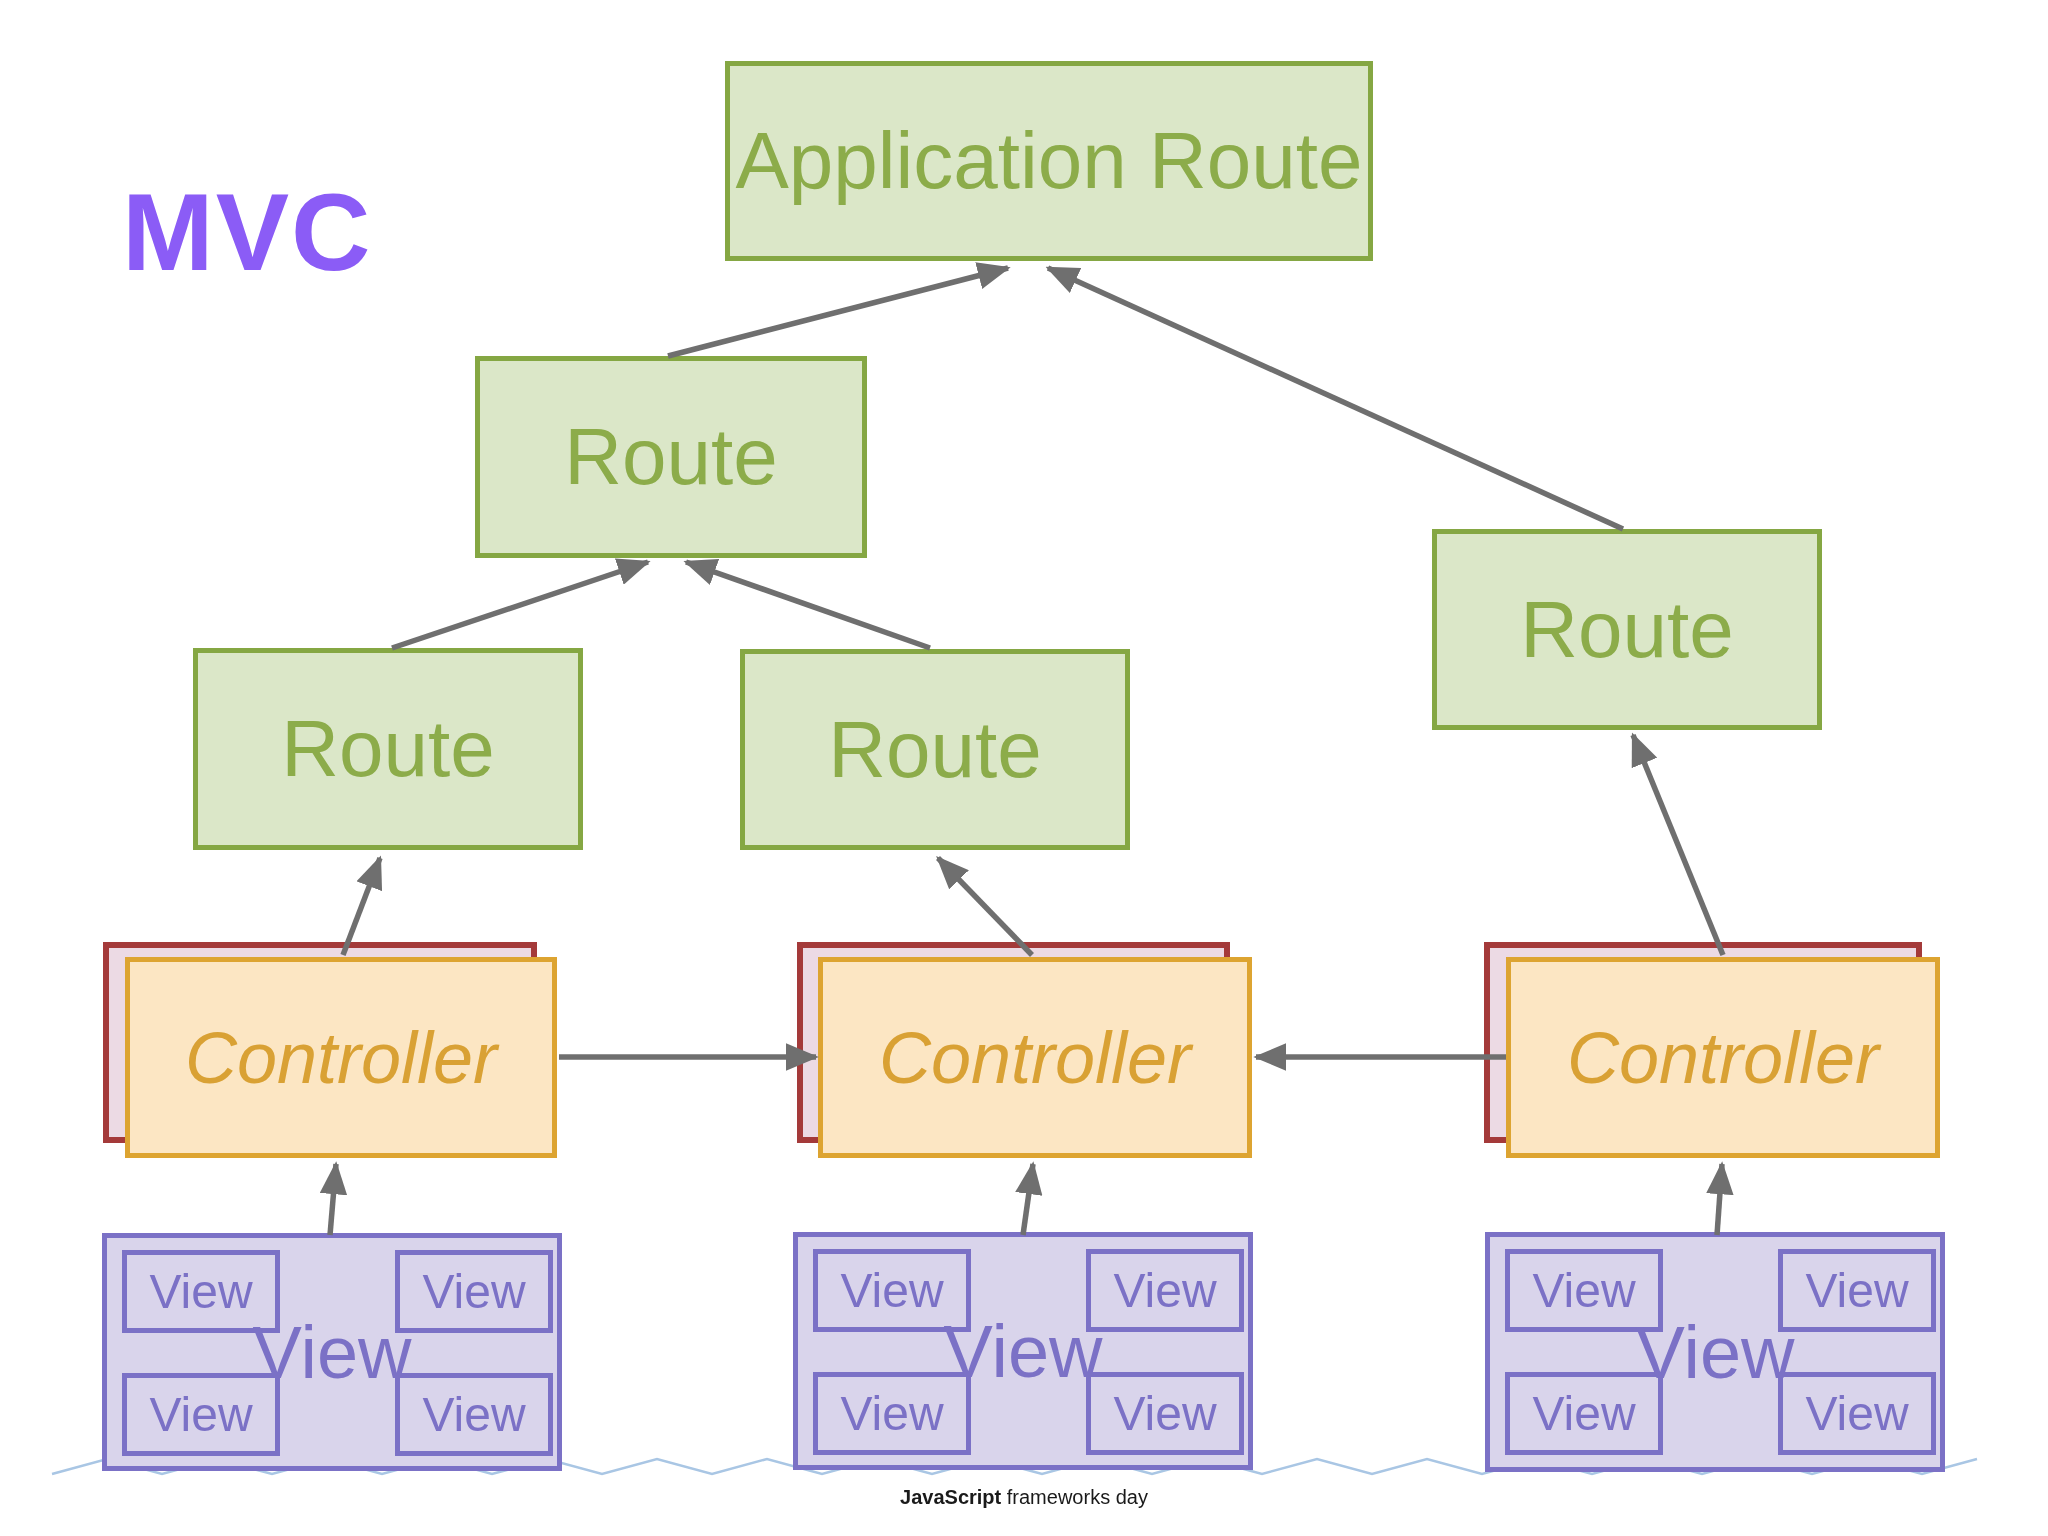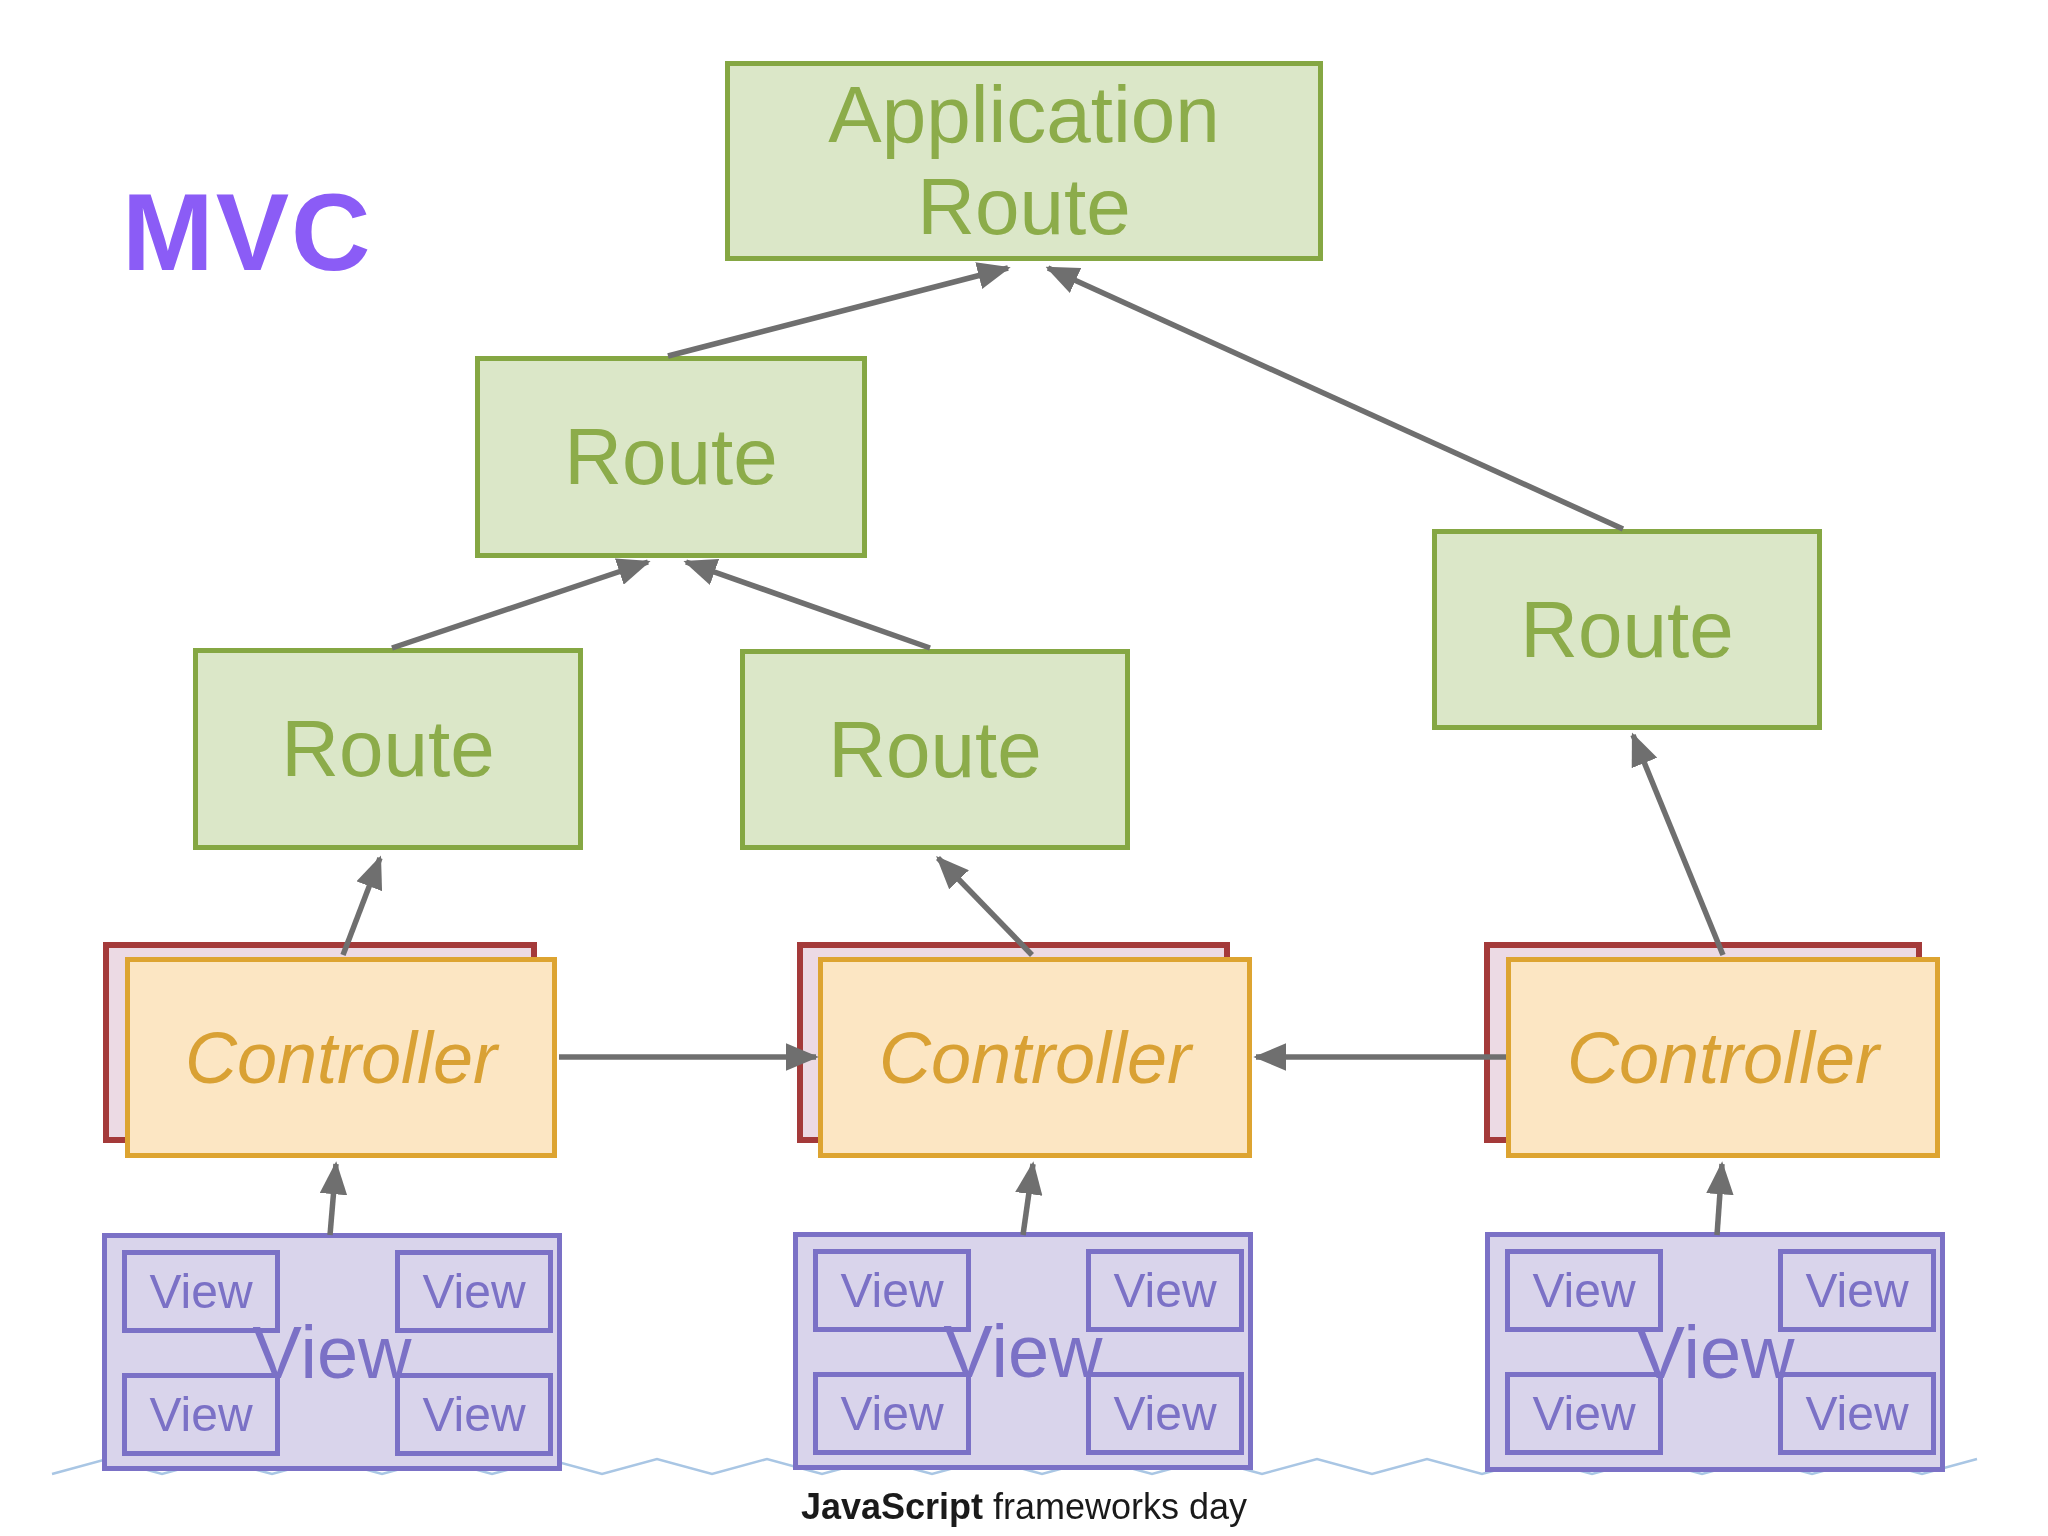--- a/index.html
+++ b/index.html
@@ -37,38 +37,38 @@
   .view-big{
     position:absolute; inset:0; display:flex; align-items:center; justify-content:center;
     color:var(--view_text); font-size:74px; z-index:3; pointer-events:none;
   }
   #mvc-title{
     position:absolute; left:122px; top:168px; font-size:110px; font-weight:bold;
     color:#8b5cf6; letter-spacing:2px; z-index:2;
   }
   #footer{
     position:absolute; left:0; right:0; top:1486px; text-align:center;
-    font-size:36px; color:#1a1a1a; z-index:2;
+    font-size:20px; color:#1a1a1a; z-index:2;
   }
   #footer .bold{font-weight:bold;}
   svg.overlay{position:absolute; left:0; top:0; z-index:4; pointer-events:none;}
   svg.underlay{position:absolute; left:0; top:0; z-index:0; pointer-events:none;}
 </style>
 </head>
 <body>
 
 <div id="stage">
 
   <svg class="underlay" width="2048" height="1536">
     <polyline fill="none" stroke="var(--zigzag)" stroke-width="2.5" points="52,1474 107,1459 162,1474 217,1459 272,1474 327,1459 382,1474 437,1459 492,1474 547,1459 602,1474 657,1459 712,1474 767,1459 822,1474 877,1459 932,1474 987,1459 1042,1474 1097,1459 1152,1474 1207,1459 1262,1474 1317,1459 1372,1474 1427,1459 1482,1474 1537,1459 1592,1474 1647,1459 1702,1474 1757,1459 1812,1474 1867,1459 1922,1474 1977,1459"></polyline>
   </svg>
 
   <div id="mvc-title">MVC</div>
 
-  <div class="box route" style="left:725px; top:61px; width:598px; height:200px;">Application Route</div>
+  <div class="box route" style="left:725px; top:61px; width:648px; height:200px;">Application Route</div>
 
   <div class="box route" style="left:475px; top:356px; width:392px; height:202px;">Route</div>
 
   <div class="box route" style="left:193px; top:648px; width:390px; height:202px;">Route</div>
 
   <div class="box route" style="left:740px; top:649px; width:390px; height:201px;">Route</div>
 
   <div class="box route" style="left:1432px; top:529px; width:390px; height:201px;">Route</div>
 
   <div class="box back-model" style="left:103px; top:942px; width:434px; height:201px;"></div>

